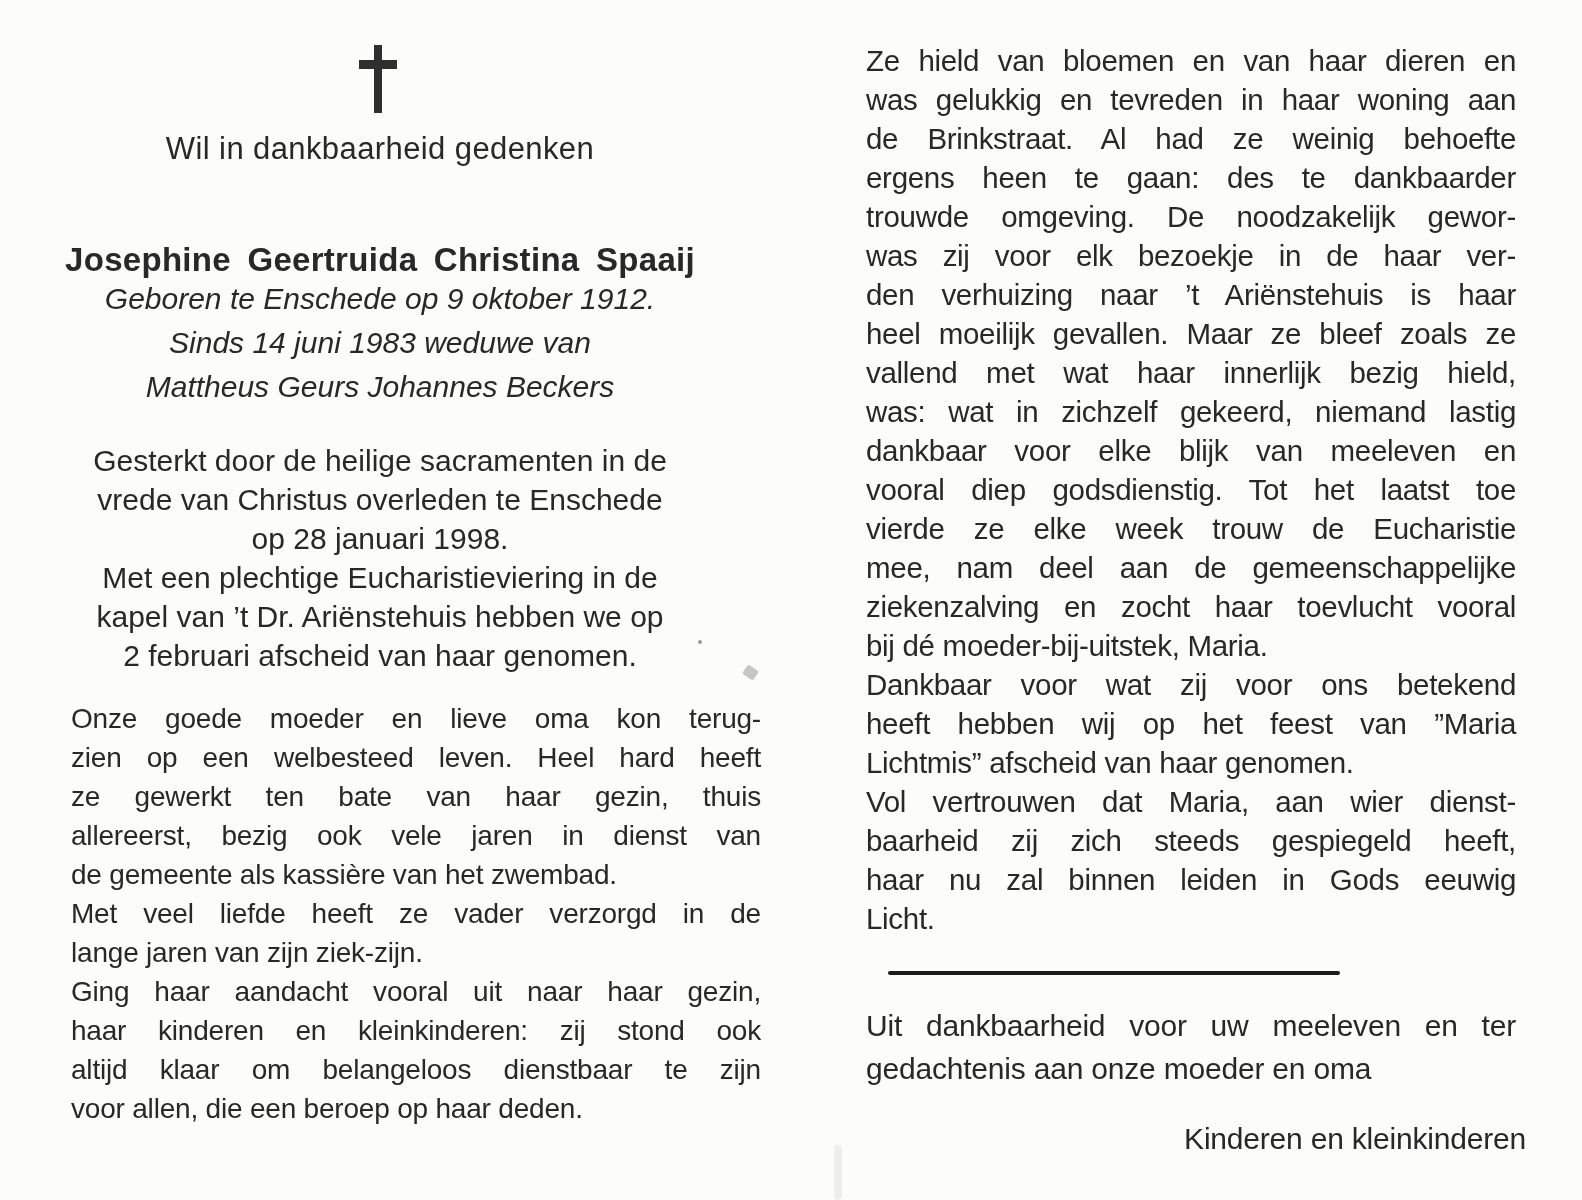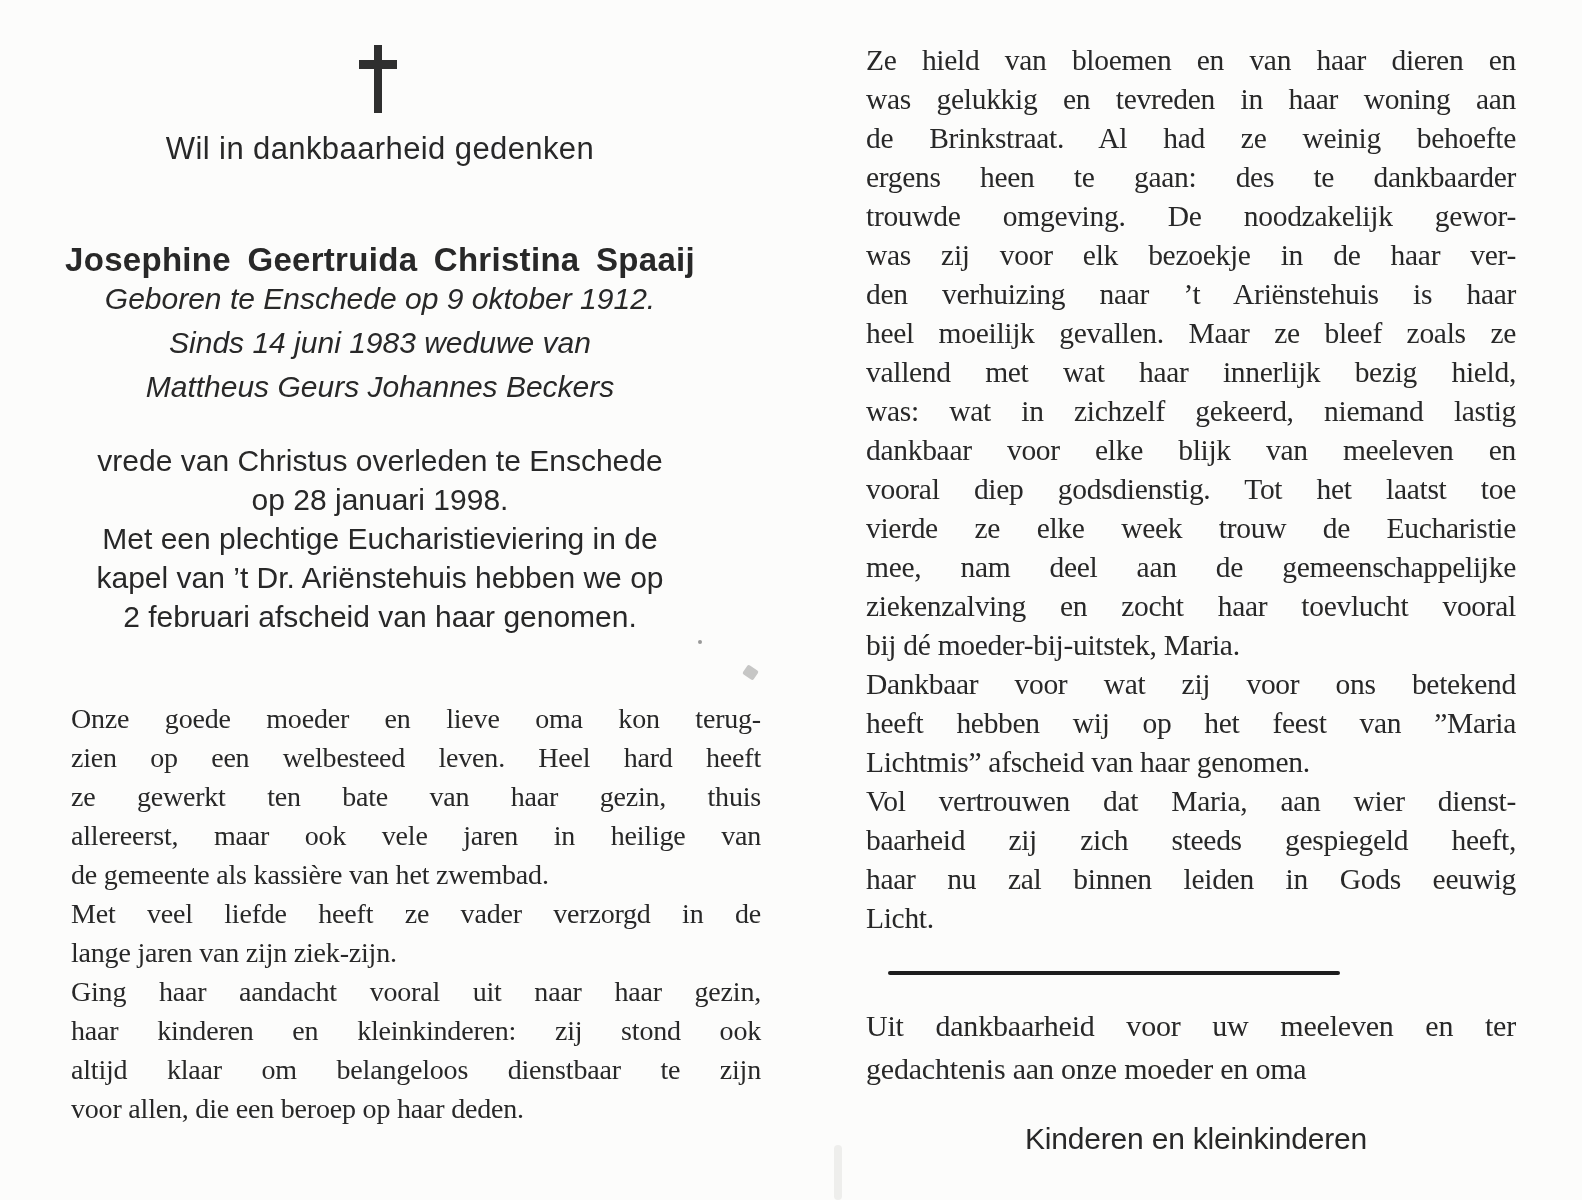--- a/index.html
+++ b/index.html
@@ -8,42 +8,42 @@
     position: relative;
     background: #fcfcfb;
     color: #282828;
     font-family: "Liberation Sans", "DejaVu Sans", sans-serif;
     overflow: hidden;
   }
   .block { position: absolute; }
   
   .center .line { text-align: center; }
   
-  .justify .line { text-align: justify; text-align-last: justify; font-family: Liberation Serif, serif; }
+  .justify .line { text-align: justify; text-align-last: justify; }
   .justify .line.last { text-align-last: left; }
 
   #cross { left: 358px; top: 43px; width: 40px; height: 72px; }
 
   #intro { left: 57px; top: 131px; width: 646px; font-size: 31px; letter-spacing: 0.4px; }
   #name  { left: 57px; top: 205px; width: 646px; font-size: 33px; font-weight: 700;
            word-spacing: 7px; letter-spacing: 0.3px; margin-top: 36px; }
   #birth { left: 57px; top: 277px; width: 646px; font-size: 30px; line-height: 44px; font-style: italic; }
   #death { left: 57px; top: 441px; width: 646px; font-size: 30px; line-height: 39px; }
 
   #left-body  { left: 71px;  top: 699px; width: 690px; font-size: 28px; line-height: 39px;
                 letter-spacing: -0.2px; }
   #right-body { left: 866px; top: 41px;  width: 650px; font-size: 29.5px; line-height: 39px;
                 letter-spacing: -0.3px; }
 
   #divider { left: 888px; top: 971px; width: 452px; height: 4px;
              background: #1d1d1d; border-radius: 2px; }
 
   #closing   { left: 866px; top: 1004px; width: 650px; font-size: 30px; line-height: 43px;
                letter-spacing: -0.2px; }
-  #signature { left: 866px; top: 1122px; width: 660px; font-size: 30px; text-align: center;
+  #signature { left: 866px; top: 1122px; width: 660px; font-size: 30px; text-align: right;
                letter-spacing: -0.2px; }
 
   .para { margin: 0; }
 
   
   #smudge { left: 744px; top: 667px; width: 13px; height: 11px; background: #8f8f8f;
             opacity: .5; border-radius: 2px; transform: rotate(35deg); }
   #dot    { left: 698px; top: 640px; width: 4px; height: 4px; background: #6f6f6f;
             border-radius: 50%; opacity: .7; }
   #crease { left: 834px; top: 1145px; width: 8px; height: 55px; background: #d9d9d6;
@@ -67,33 +67,34 @@
   <div class="line">Josephine Geertruida Christina Spaaij</div>
 </div>
 
 <div class="block center" id="birth">
     <div class="line">Geboren te Enschede op 9 oktober 1912.</div>
     <div class="line">Sinds 14 juni 1983 weduwe van</div>
     <div class="line last">Mattheus Geurs Johannes Beckers</div>
   </div>
 
 <div class="block center" id="death">
+    <div class="line">Gesterkt door de heilige sacramenten in de</div>
     <div class="line">vrede van Christus overleden te Enschede</div>
     <div class="line">op 28 januari 1998.</div>
     <div class="line">Met een plechtige Eucharistieviering in de</div>
     <div class="line">kapel van ’t Dr. Ariënstehuis hebben we op</div>
     <div class="line last">2 februari afscheid van haar genomen.</div>
   </div>
 
 <div class="block" id="left-body">
   <div class="para justify">
       <div class="line">Onze goede moeder en lieve oma kon terug-</div>
       <div class="line">zien op een welbesteed leven. Heel hard heeft</div>
       <div class="line">ze gewerkt ten bate van haar gezin, thuis</div>
-      <div class="line">allereerst, maar ook vele jaren in heilige van</div>
+      <div class="line">allereerst, bezig ook vele jaren in dienst van</div>
       <div class="line last">de gemeente als kassière van het zwembad.</div>
     </div>
   <div class="para justify">
       <div class="line">Met veel liefde heeft ze vader verzorgd in de</div>
       <div class="line last">lange jaren van zijn ziek-zijn.</div>
     </div>
   <div class="para justify">
       <div class="line">Ging haar aandacht vooral uit naar haar gezin,</div>
       <div class="line">haar kinderen en kleinkinderen: zij stond ook</div>
       <div class="line">altijd klaar om belangeloos dienstbaar te zijn</div>

